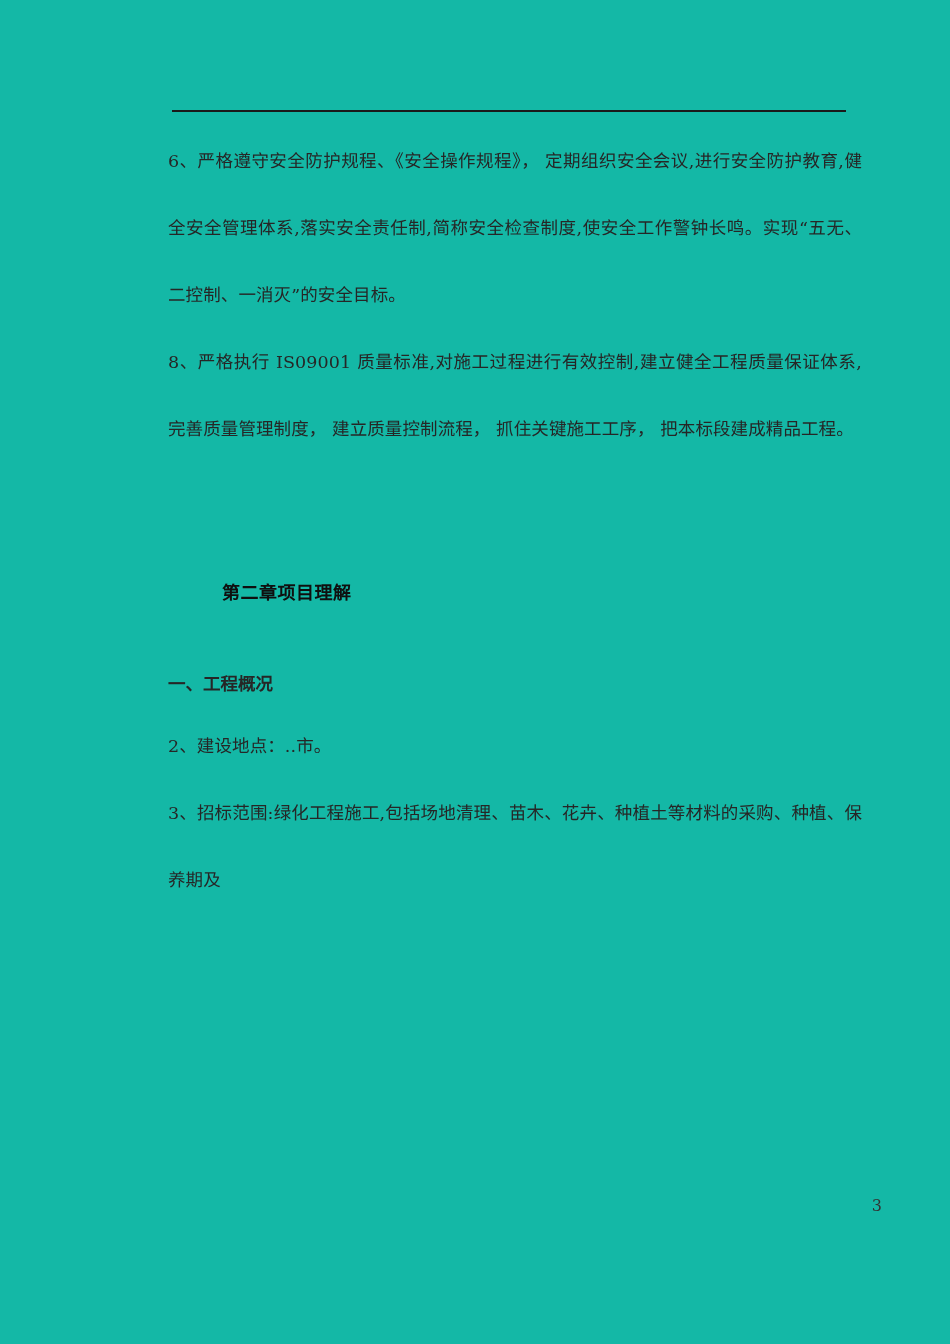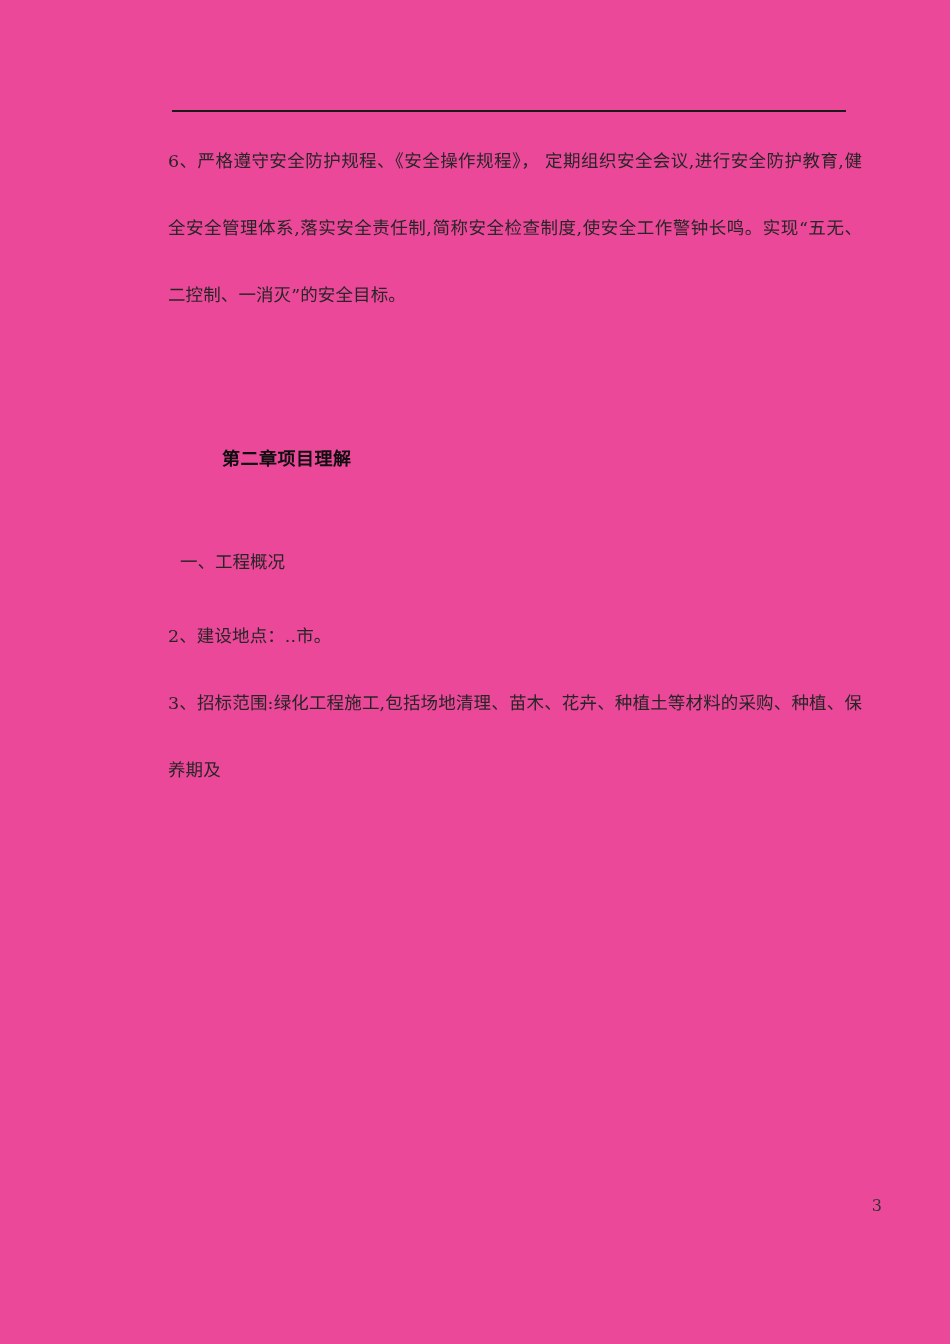--- a/index.html
+++ b/index.html
@@ -10,21 +10,21 @@
   }
   body {
     font-family: "DejaVu Serif", "Liberation Serif", serif;
     color: #2b2b2b;
   }
   .page {
     position: relative;
     width: 950px;
     height: 1344px;
     margin: 0 auto;
-    background: #ec4899;
+    background: #14b8a6;
     overflow: hidden;
     box-sizing: border-box;
   }
   .header-rule {
     position: absolute;
     left: 172px;
     top: 110px;
     width: 674px;
     height: 0;
     border-top: 2px solid #1a1a1a;
@@ -51,24 +51,25 @@
     padding-left: 54px;
     font-size: 18px;
     font-weight: bold;
     line-height: 44px;
     letter-spacing: 0.5px;
     color: #0f0f0f;
     font-family: "DejaVu Serif", "Liberation Serif", serif;
   }
   .spacer-after-heading { height: 40px; }
   .section-label {
-    margin: 12px;
+    margin: 0;
     font-size: 17.5px;
     line-height: 58px;
     color: #262626;
+    font-weight: bold;
   }
   .page-number {
     position: absolute;
     right: 68px;
     top: 1196px;
     font-size: 16px;
     color: #333333;
     font-family: "DejaVu Serif", "Liberation Serif", serif;
   }
 </style>
@@ -77,20 +78,21 @@
 
 <div class="page">
 
   <div class="header-rule"></div>
 
   <div class="body-block">
 
     <p class="para">6、严格遵守安全防护规程、《安全操作规程》， 定期组织安全会议,进行安全防护教育,健全安全管理体系,落实安全责任制,简称安全检查制度,使安全工作警钟长鸣。实现“五无、二控制、一消灭”的安全目标。</p>
 
 
+    <p class="para">8、严格执行 IS09001  质量标准,对施工过程进行有效控制,建立健全工程质量保证体系,完善质量管理制度， 建立质量控制流程， 抓住关键施工工序， 把本标段建成精品工程。</p>
 
 
     <div class="spacer-before-heading"></div>
 
     <h1 class="chapter-heading">第二章项目理解</h1>
 
     <div class="spacer-after-heading"></div>
 
     <p class="section-label">一、工程概况</p>
 

